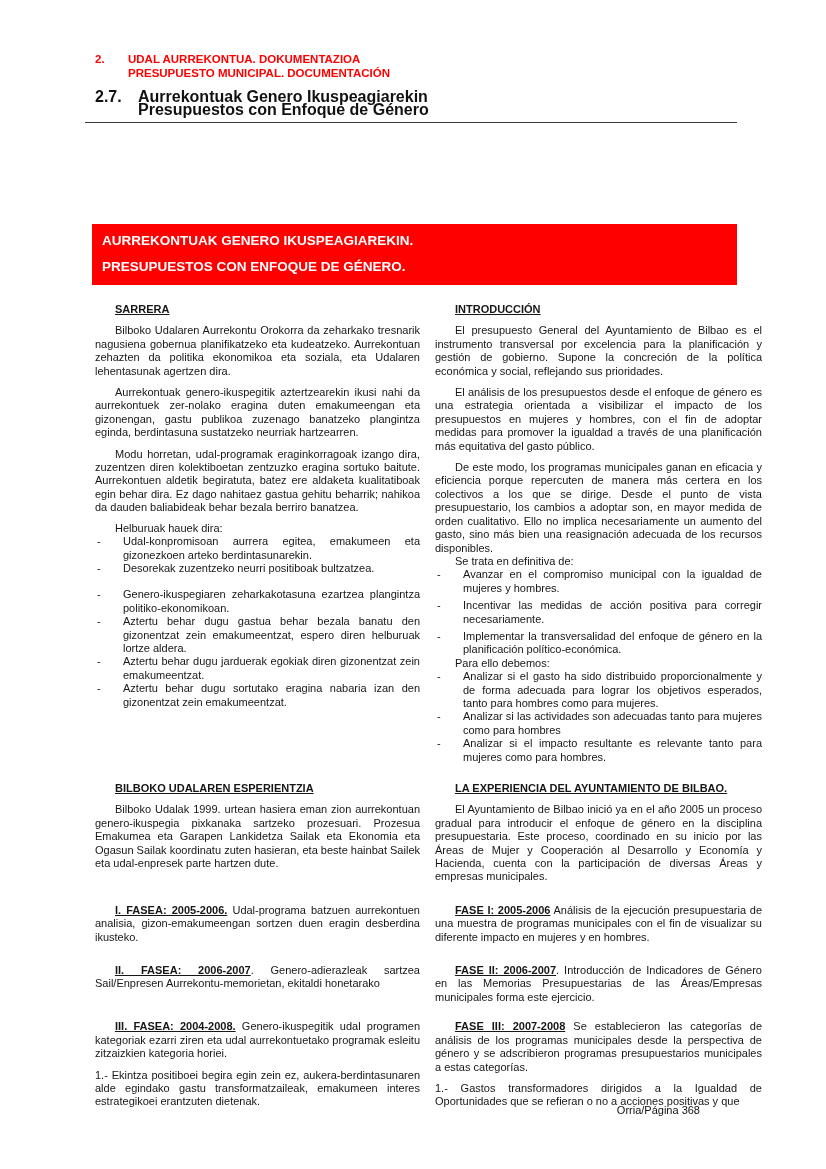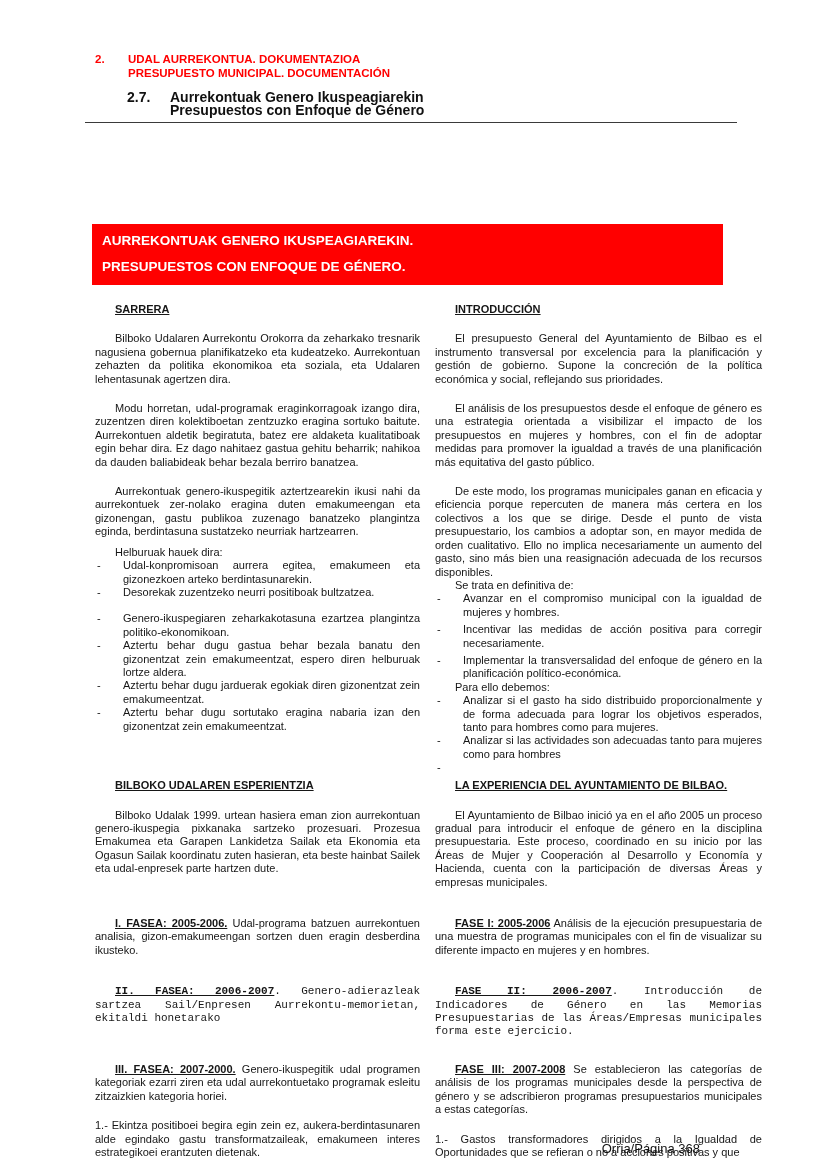--- a/index.html
+++ b/index.html
@@ -4,50 +4,50 @@
 <style>
   html,body{margin:0;padding:0;background:#ffffff;}
   .page{
     position:relative;width:826px;height:1169px;background:#ffffff;
     font-family:"Liberation Sans",sans-serif;color:#161616;overflow:hidden;
   }
   
   .hdr{position:absolute;left:95px;top:52px;}
   .hdr-row{display:flex;font-weight:bold;}
   .hdr-row.red{color:#ff0000;font-size:11.5px;line-height:14px;}
-  .hdr-row.black{color:#111;font-size:14px;line-height:12.5px;margin-top:11px;margin-left:32px;}
+  .hdr-row.black{color:#111;font-size:16px;line-height:12.5px;margin-top:11px;}
   .hdr-num{flex:none;}
   .hdr-row.red .hdr-num{width:33px;}
   .hdr-row.black .hdr-num{width:43px;}
   .hdivider{position:absolute;left:85px;top:122px;width:652px;border-top:1.6px solid #3a3a3a;}
   
   .banner{
     position:absolute;left:92px;top:224px;width:613px;background:#ff0000;color:#ffffff;
-    font-weight:bold;font-size:13.5px;line-height:16px;padding:9px 8px 10px 10px;
+    font-weight:bold;font-size:13.5px;line-height:16px;padding:9px 22px 10px 10px;
     display:flex;flex-direction:column;gap:10px;
   }
   
   .cols{position:absolute;left:95px;top:303px;width:667px;font-size:11px;line-height:13.4px;}
   .row{display:grid;grid-template-columns:325px 327px;column-gap:15px;align-items:start;}
   .row2{margin-top:18px;}
   .row3{margin-top:12px;}
-  .row4{margin-top:12px;font-family:Liberation Mono, monospace;}
+  .row4{margin-top:12px;}
   .row5{margin-top:8px;}
-  .col p{margin:16px 0 7px 0;text-align:justify;text-indent:20px;}
+  .col p{margin:8px 0 7px 0;text-align:justify;text-indent:20px;}
   .sec-h{font-weight:bold;text-indent:23px;text-align:left;margin:0 0 4px 0 !important;}
   .sec-h span{text-decoration:underline;}
   .intro{text-align:center;margin:0 !important;}
   .li{position:relative;padding-left:28px;text-align:justify;margin:0;text-indent:0;}
   .li .dash{position:absolute;left:2px;top:0;}
   .lbl{font-weight:bold;text-decoration:underline;}
   .mb0{margin-bottom:0 !important;}
   .mt4{margin-top:4px;}
   .mt13{margin-top:13px;}
   .p-noindent{text-indent:0 !important;}
-  .footer{position:absolute;right:126px;top:1104px;font-size:13px;color:#111;margin-top:37px;}
+  .footer{position:absolute;right:126px;top:1104px;font-size:11px;color:#111;}
 </style>
 </head>
 <body>
 
 <div class="page">
 
   <div class="hdr">
     <div class="hdr-row red">
       <span class="hdr-num">2.</span>
       <span>
@@ -69,43 +69,43 @@
     <span>AURREKONTUAK GENERO IKUSPEAGIAREKIN.</span>
     <span>PRESUPUESTOS CON ENFOQUE DE GÉNERO.</span>
   </div>
 
   <div class="cols">
 
     <div class="row">
       <div class="col">
         <p class="sec-h"><span>SARRERA</span></p>
         <p>Bilboko Udalaren Aurrekontu Orokorra da zeharkako tresnarik nagusiena gobernua planifikatzeko eta kudeatzeko. Aurrekontuan zehazten da politika ekonomikoa eta soziala, eta Udalaren lehentasunak agertzen dira.</p>
+        <p>Aurrekontuak genero-ikuspegitik aztertzearekin ikusi nahi da aurrekontuek zer-nolako eragina duten emakumeengan eta gizonengan, gastu publikoa zuzenago banatzeko plangintza eginda, berdintasuna sustatzeko neurriak hartzearren.</p>
         <p>Modu horretan, udal-programak eraginkorragoak izango dira, zuzentzen diren kolektiboetan zentzuzko eragina sortuko baitute. Aurrekontuen aldetik begiratuta, batez ere aldaketa kualitatiboak egin behar dira. Ez dago nahitaez gastua gehitu beharrik; nahikoa da dauden baliabideak behar bezala berriro banatzea.</p>
-        <p>Aurrekontuak genero-ikuspegitik aztertzearekin ikusi nahi da aurrekontuek zer-nolako eragina duten emakumeengan eta gizonengan, gastu publikoa zuzenago banatzeko plangintza eginda, berdintasuna sustatzeko neurriak hartzearren.</p>
         <p class="intro">Helburuak hauek dira:</p>
         <div class="li"><span class="dash">-</span><span>Udal-konpromisoan aurrera egitea, emakumeen eta gizonezkoen arteko berdintasunarekin.</span></div>
         <div class="li"><span class="dash">-</span><span>Desorekak zuzentzeko neurri positiboak bultzatzea.</span></div>
         <div class="li mt13"><span class="dash">-</span><span>Genero-ikuspegiaren zeharkakotasuna ezartzea plangintza politiko-ekonomikoan.</span></div>
         <div class="li"><span class="dash">-</span><span>Aztertu behar dugu gastua behar bezala banatu den gizonentzat zein emakumeentzat, espero diren helburuak lortze aldera.</span></div>
         <div class="li"><span class="dash">-</span><span>Aztertu behar dugu jarduerak egokiak diren gizonentzat zein emakumeentzat.</span></div>
         <div class="li"><span class="dash">-</span><span>Aztertu behar dugu sortutako eragina nabaria izan den gizonentzat zein emakumeentzat.</span></div>
       </div>
       <div class="col">
         <p class="sec-h"><span>INTRODUCCIÓN</span></p>
         <p>El presupuesto General del Ayuntamiento de Bilbao es el instrumento transversal por excelencia para la planificación y gestión de gobierno. Supone la concreción de la política económica y social, reflejando sus prioridades.</p>
         <p>El análisis de los presupuestos desde el enfoque de género es una estrategia orientada a visibilizar el impacto de los presupuestos en mujeres y hombres, con el fin de adoptar medidas para promover la igualdad a través de una planificación más equitativa del gasto público.</p>
         <p class="mb0">De este modo, los programas municipales ganan en eficacia y eficiencia porque repercuten de manera más certera en los colectivos a los que se dirige. Desde el punto de vista presupuestario, los cambios a adoptar son, en mayor medida de orden cualitativo. Ello no implica necesariamente un aumento del gasto, sino más bien una reasignación adecuada de los recursos disponibles.</p>
         <p class="intro">Se trata en definitiva de:</p>
         <div class="li"><span class="dash">-</span><span>Avanzar en el compromiso municipal con la igualdad de mujeres y hombres.</span></div>
         <div class="li mt4"><span class="dash">-</span><span>Incentivar las medidas de acción positiva para corregir necesariamente.</span></div>
         <div class="li mt4"><span class="dash">-</span><span>Implementar la transversalidad del enfoque de género en la planificación político-económica.</span></div>
         <p class="intro mt13">Para ello debemos:</p>
         <div class="li"><span class="dash">-</span><span>Analizar si el gasto ha sido distribuido proporcionalmente y de forma adecuada para lograr los objetivos esperados, tanto para hombres como para mujeres.</span></div>
         <div class="li"><span class="dash">-</span><span>Analizar si las actividades son adecuadas tanto para mujeres como para hombres</span></div>
-        <div class="li"><span class="dash">-</span></div>
+        <div class="li"><span class="dash">-</span><span>Analizar si el impacto resultante es relevante tanto para mujeres como para hombres.</span></div>
       </div>
     </div>
 
     <div class="row row2">
       <div class="col">
         <p class="sec-h"><span>BILBOKO UDALAREN ESPERIENTZIA</span></p>
         <p class="mb0">Bilboko Udalak 1999. urtean hasiera eman zion aurrekontuan genero-ikuspegia pixkanaka sartzeko prozesuari. Prozesua Emakumea eta Garapen Lankidetza Sailak eta Ekonomia eta Ogasun Sailak koordinatu zuten hasieran, eta beste hainbat Sailek eta udal-enpresek parte hartzen dute.</p>
       </div>
       <div class="col">
         <p class="sec-h"><span>LA EXPERIENCIA DEL AYUNTAMIENTO DE BILBAO.</span></p>
@@ -126,21 +126,21 @@
       <div class="col">
         <p class="mb0"><span class="lbl">II. FASEA: 2006-2007</span><span>. Genero-adierazleak sartzea Sail/Enpresen Aurrekontu-memorietan, ekitaldi honetarako</span></p>
       </div>
       <div class="col">
         <p class="mb0"><span class="lbl">FASE II: 2006-2007</span><span>. Introducción de Indicadores de Género en las Memorias Presupuestarias de las Áreas/Empresas municipales forma este ejercicio.</span></p>
       </div>
     </div>
 
     <div class="row row5">
       <div class="col">
-        <p class="mb0"><span class="lbl">III. FASEA: 2007-2000.</span><span> Genero-ikuspegitik udal programen kategoriak ezarri ziren eta udal aurrekontuetako programak esleitu zitzaizkien kategoria horiei.</span></p>
+        <p class="mb0"><span class="lbl">III. FASEA: 2004-2008.</span><span> Genero-ikuspegitik udal programen kategoriak ezarri ziren eta udal aurrekontuetako programak esleitu zitzaizkien kategoria horiei.</span></p>
         <p class="mb0 p-noindent">1.- Ekintza positiboei begira egin zein ez, aukera-berdintasunaren alde egindako gastu transformatzaileak, emakumeen interes estrategikoei erantzuten dietenak.</p>
       </div>
       <div class="col">
         <p class="mb0"><span class="lbl">FASE III: 2007-2008</span><span> Se establecieron las categorías de análisis de los programas municipales desde la perspectiva de género y se adscribieron programas presupuestarios municipales a estas categorías.</span></p>
         <p class="mb0 p-noindent">1.- Gastos transformadores dirigidos a la Igualdad de Oportunidades que se refieran o no a acciones positivas y que</p>
       </div>
     </div>
 
   </div>
 

